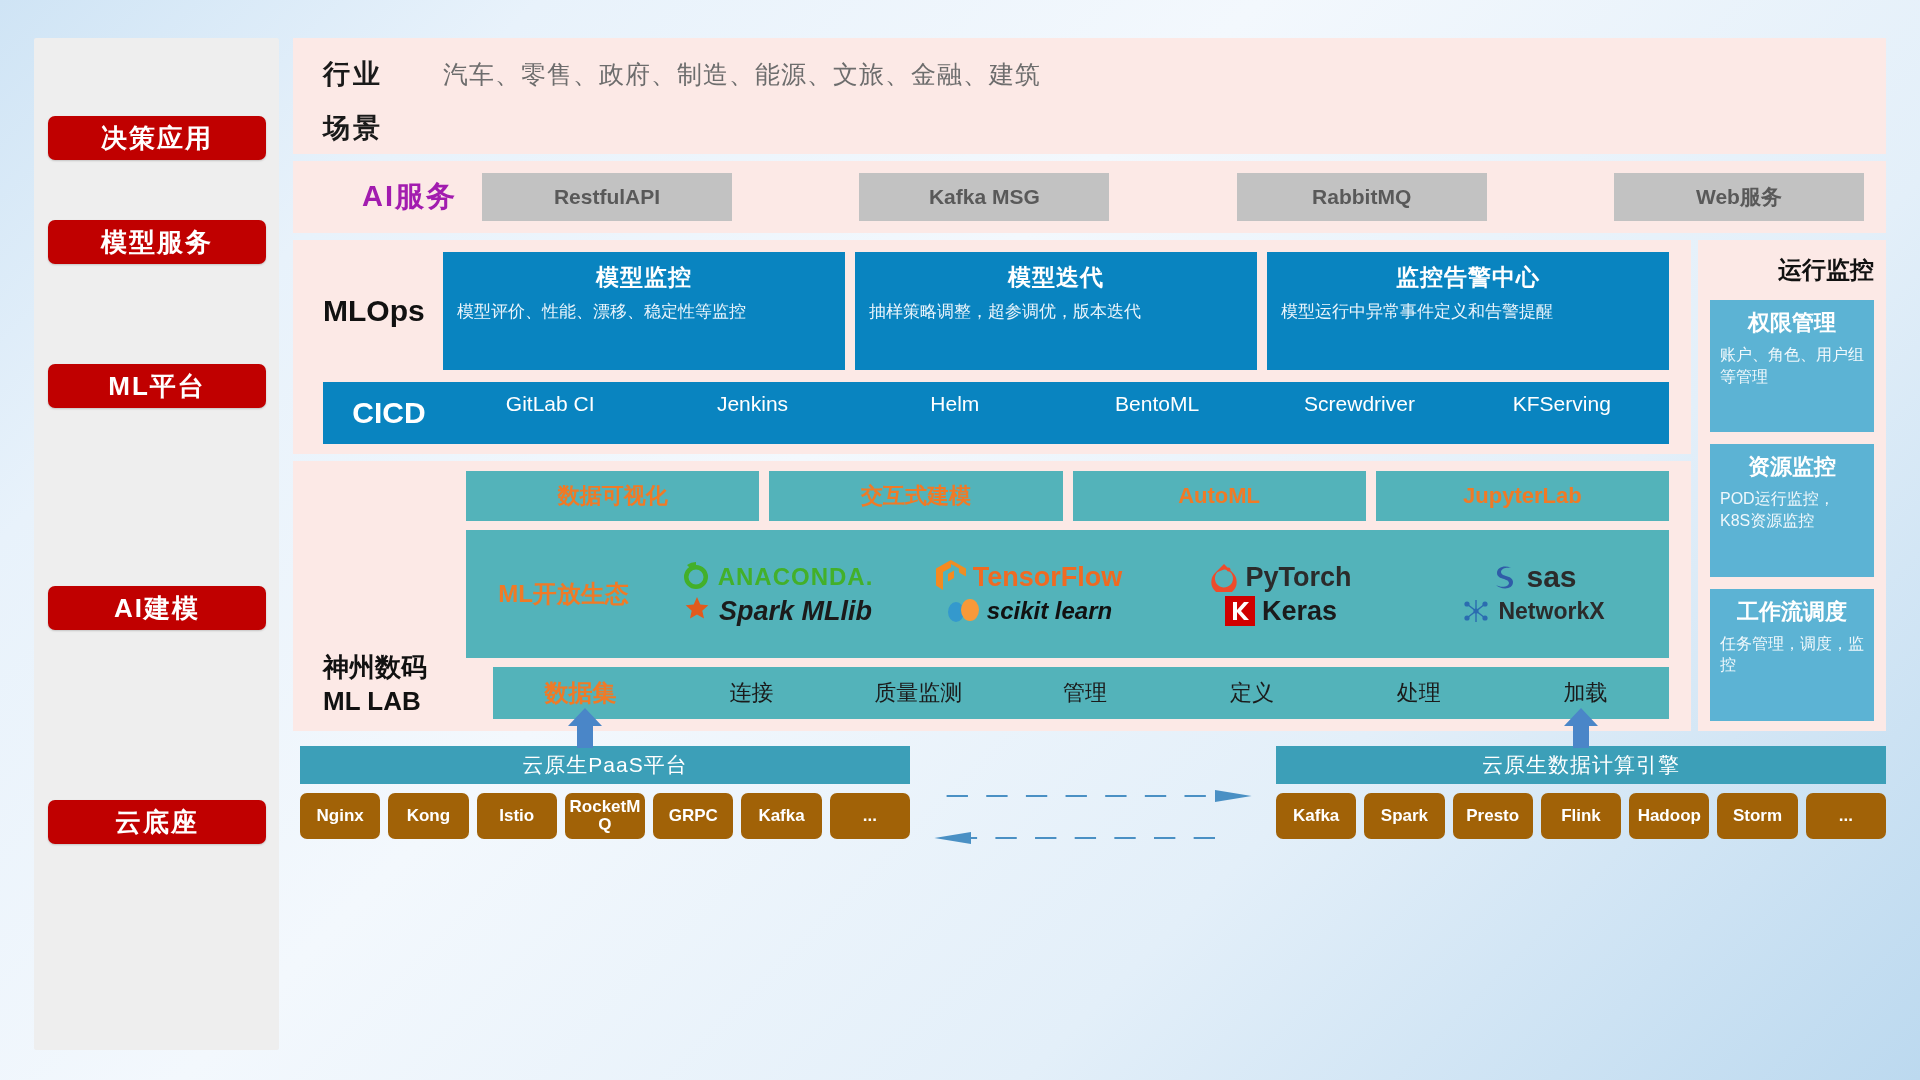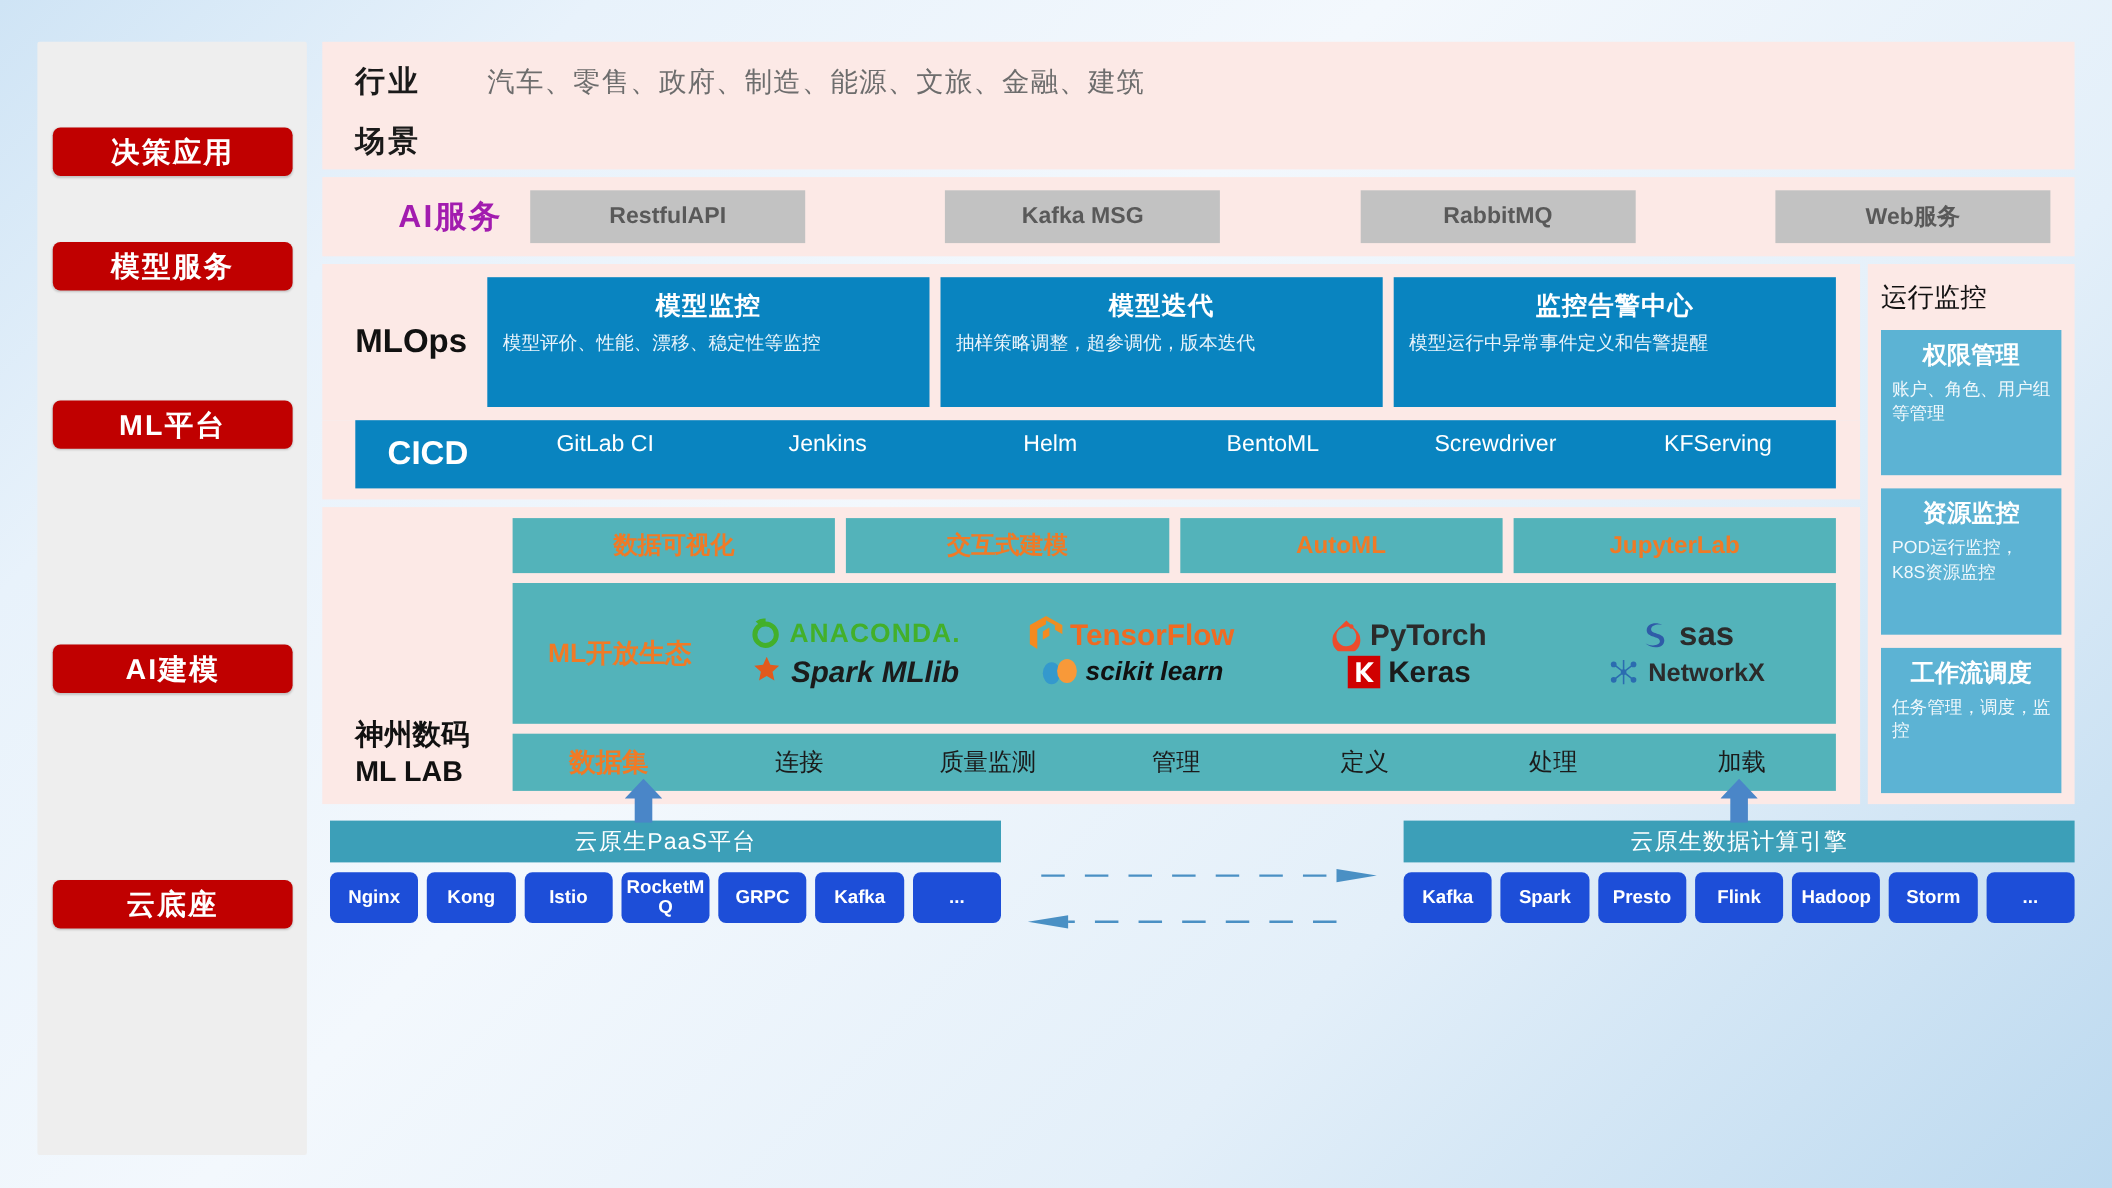--- a/index.html
+++ b/index.html
@@ -79,48 +79,48 @@
   .tab{
     flex:1;background:#53b3ba;height:50px;display:flex;align-items:center;justify-content:center;
     color:#f07a26;font-size:22px;font-weight:bold;
   }
   .eco{background:#53b3ba;display:flex;align-items:center;padding:6px 10px;height:128px;box-sizing:border-box;}
   .eco-label{width:175px;flex:0 0 175px;color:#f07a26;font-size:24px;font-weight:bold;text-align:center;}
   .eco-grid{flex:1;display:grid;grid-template-columns:repeat(4,1fr);grid-template-rows:1fr 1fr;align-items:center;justify-items:center;}
   .logo{display:flex;align-items:center;gap:7px;}
   .logo-txt{font-size:27px;font-weight:600;}
 
-  .ds-row{background:#53b3ba;display:flex;align-items:center;height:52px;}
+  .ds-row{background:#53b3ba;display:flex;align-items:center;height:52px;margin-left:27px;}
   .ds-label{width:175px;flex:0 0 175px;color:#f07a26;font-size:24px;font-weight:bold;text-align:center;}
   .ds-items{flex:1;display:flex;}
   .ds-item{flex:1;text-align:center;font-size:22px;color:#1b1b1b;}
 
   
   .mid-right{
     width:188px;flex:0 0 188px;background:#fce9e6;padding:10px 12px;box-sizing:border-box;
     display:flex;flex-direction:column;gap:12px;
   }
-  .mon-title{text-align:left;font-size:24px;font-weight:normal;color:#111;margin:4px 0 2px;}
+  .mon-title{text-align:right;font-size:24px;font-weight:bold;color:#111;margin:4px 0 2px;}
   .mon-card{background:#5cb3d4;color:#fff;padding:8px 10px 10px;box-sizing:border-box;flex:1;}
   .mon-card h5{margin:0 0 6px;font-size:22px;text-align:center;font-weight:bold;}
   .mon-card p{margin:0;font-size:16px;line-height:1.35;color:#f0f8fc;}
 
   
   .bottom{position:relative;display:flex;gap:0;margin-top:8px;height:130px;}
   .cloud-col{position:relative;box-sizing:border-box;}
   .cloud-left{width:610px;flex:0 0 610px;margin-left:7px;}
   .cloud-gap{flex:1;position:relative;}
   .cloud-right{width:610px;flex:0 0 610px;}
   .cloud-head{
     background:#3c9fb8;color:#fff;height:38px;display:flex;align-items:center;justify-content:center;
     font-size:21px;letter-spacing:1px;
   }
   .chip-row{display:flex;gap:8px;margin-top:9px;}
   .chip{
-    flex:1;background:#1d4ed8;color:#fff;border-radius:7px;height:46px;display:flex;align-items:center;
+    flex:1;background:#a16207;color:#fff;border-radius:7px;height:46px;display:flex;align-items:center;
     justify-content:center;font-size:17px;font-weight:bold;text-align:center;line-height:1.05;padding:17px 2px;
     box-sizing:border-box;word-break:break-all;
   }
   .arrow-up{
     position:absolute;top:-38px;width:34px;height:40px;
   }
   .arrow-up svg{display:block}
 </style>
 </head>
 <body>

